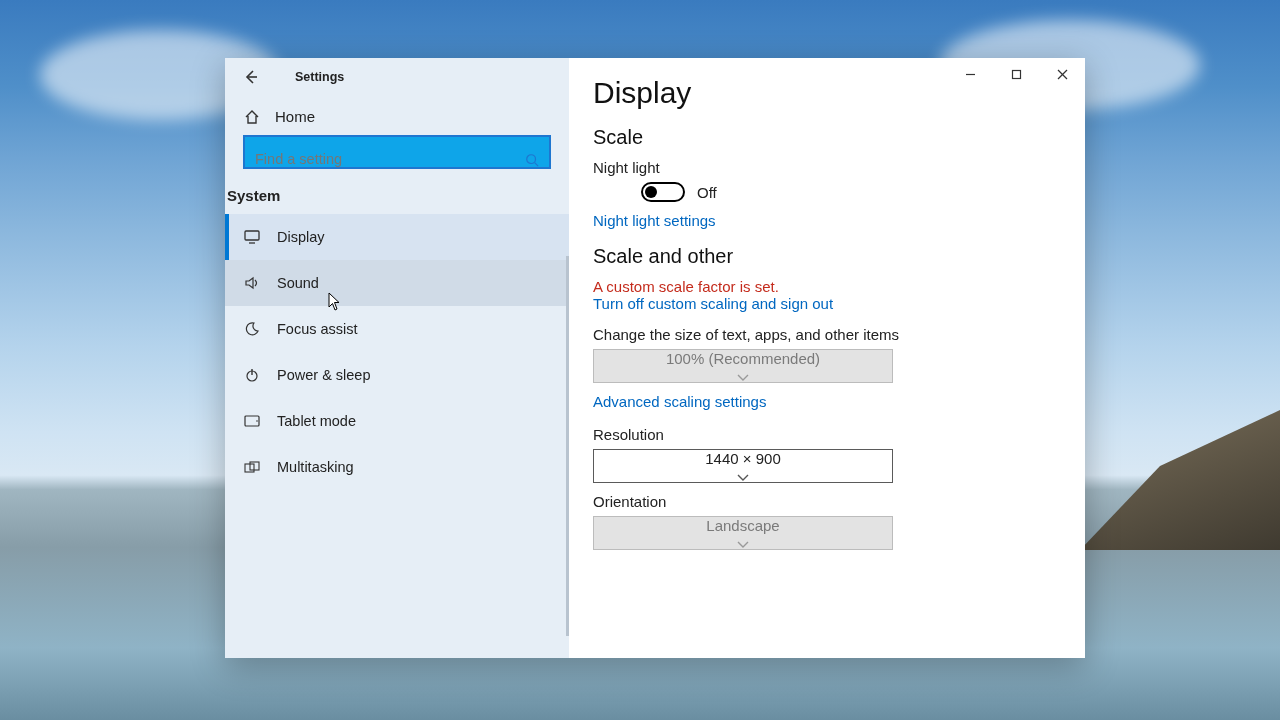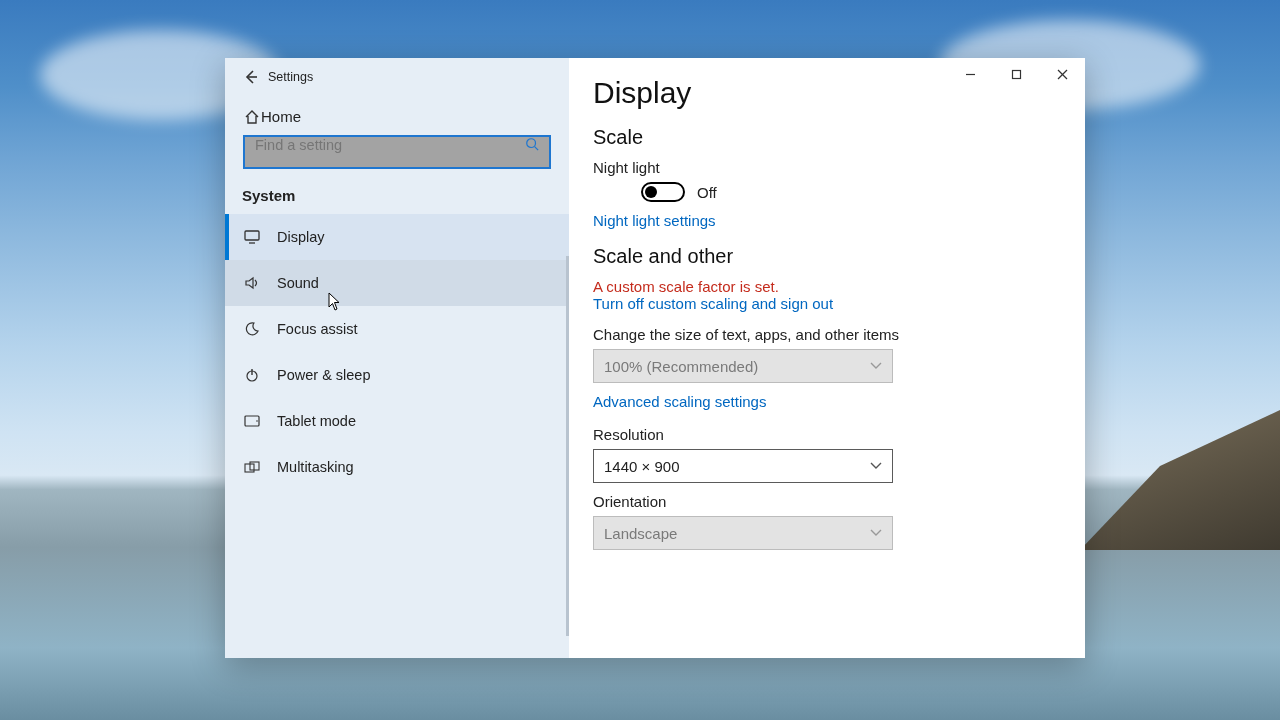--- a/index.html
+++ b/index.html
@@ -29,50 +29,50 @@
     width:344px; background:#e6eef6; display:flex; flex-direction:column;
     position:relative;
   }
   .titlebar {
     height:38px; display:flex; align-items:center; padding-left:10px;
   }
   .back-btn {
     width:32px; height:32px; display:flex; align-items:center; justify-content:center;
     color:#333; cursor:pointer;
   }
-  .title-text { font-size:12.5px; color:#222; margin-left:1px; }
+  .title-text { font-size:12.5px; color:#222; margin-left:28px;font-weight:bold; }
   .wincontrols {
     position:absolute; right:0; top:0; display:flex;
   }
   .wcbtn {
     width:46px; height:32px; display:flex; align-items:center; justify-content:center;
     color:#333; cursor:pointer;
   }
 
   .home-row {
-    display:flex; align-items:center; padding:12px 18px 10px 18px;
+    display:flex; align-items:center; gap:14px; padding:12px 18px 10px 18px;
     color:#222; cursor:pointer;
   }
   .home-row .icon { width:18px; display:flex; justify-content:center; }
   .home-row span.lbl { font-size:15px; }
 
   .search-wrap { padding:0 18px 12px 18px; }
   .search {
-    width:100%; height:34px; border:2px solid #1e76d0; background:#a3a3a3;
-    display:flex; align-items:flex-start; padding:0 10px; color:#777;
+    width:100%; height:34px; border:2px solid #1e76d0; background:#0ea5e9;
+    display:flex; align-items:flex-end; padding:0 10px; color:#777;
     position:relative;
   }
   .search input {
     border:none; outline:none; width:100%; font-size:14.5px; color:#333;
     background:transparent;
   }
   .search input::placeholder { color:#767676; }
   .search .sicon { position:absolute; right:10px; color:#1e76d0; }
 
-  .section-label { padding:6px 18px 10px 17px; font-weight:600; font-size:15px; color:#222; }
+  .section-label { padding:6px 18px 10px 2px; font-weight:600; font-size:15px; color:#222; }
 
   .nav { display:flex; flex-direction:column; }
   .nav-item {
     display:flex; align-items:center; gap:16px; height:46px; padding:0 18px;
     font-size:14.5px; color:#222; cursor:pointer; position:relative;
   }
   .nav-item .icon { width:18px; display:flex; justify-content:center; color:#333; }
   .nav-item.active { background:#d7e3f1; }
   .nav-item.active::before {
     content:""; position:absolute; left:0; top:0; bottom:0; width:4px; background:#0078d4;
@@ -95,21 +95,21 @@
     background:#fff; cursor:pointer;
   }
   .toggle .knob {
     position:absolute; left:2px; top:2px; width:12px; height:12px; border-radius:50%; background:#000;
   }
   .toggle-row .state { font-size:15px; color:#222; }
 
   .dropdown {
     width:300px; height:34px; border:1px solid #5a5a5a; display:flex; align-items:center;
     justify-content:space-between; padding:0 10px; font-size:15px; color:#222;
-    background:#fff; cursor:pointer; margin-bottom:10px;
+    background:#fff; cursor:pointer; margin-bottom:10px;flex-direction:column;
   }
   .dropdown.disabled { background:#e3e3e3; color:#7a7a7a; border-color:#bcbcbc; cursor:default; }
   .chev { color:#666; font-size:12px; }
 
   .cursor {
     position:absolute; left:328px; top:292px; width:14px; height:20px; pointer-events:none;
   }
 
   svg { display:block; }
 </style>

